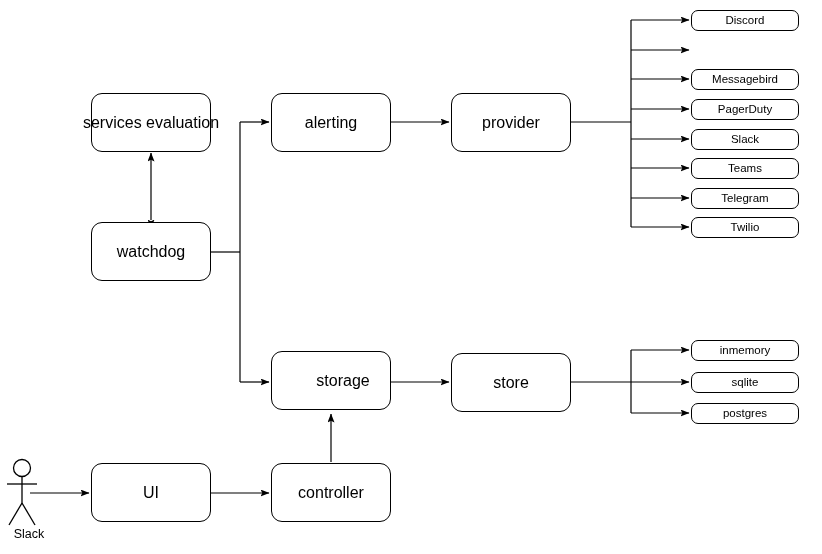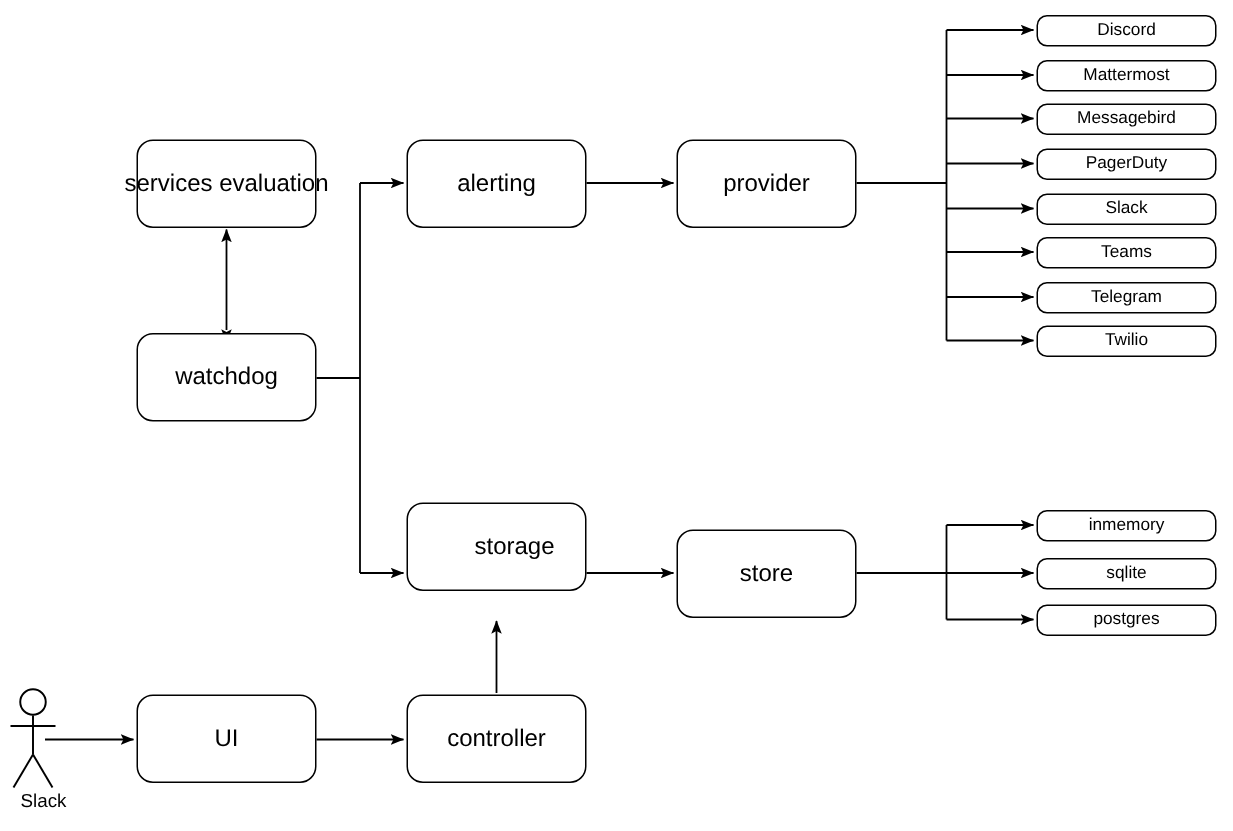--- a/index.html
+++ b/index.html
@@ -40,21 +40,21 @@
     color: #000000;
     text-align: center;
     white-space: nowrap;
   }
   .node.big {
     width: 120px;
     height: 59px;
     border-radius: 11px;
   }
   .node.leaf {
-    width: 120px;
+    width: 108px;
     height: 21px;
     border-radius: 7px;
     font-size: 11.5px;
   }
   .actor-label {
     position: absolute;
     left: 0;
     top: 527px;
     width: 58px;
     text-align: center;
@@ -126,30 +126,29 @@
   <div class="actor-label">Slack</div>
 
   <div class="node big" style="left:91px; top:93px;">services evaluation</div>
 
   <div class="node big" style="left:91px; top:222px;">watchdog</div>
 
   <div class="node big" style="left:271px; top:93px;">alerting</div>
 
   <div class="node big" style="left:451px; top:93px;">provider</div>
 
-  <div class="node big" style="left:271px; top:335px;padding-left:24px;">storage</div>
+  <div class="node big" style="left:271px; top:351px;padding-left:24px;">storage</div>
 
   <div class="node big" style="left:451px; top:353px;">store</div>
 
   <div class="node big" style="left:91px; top:463px;">UI</div>
 
   <div class="node big" style="left:271px; top:463px;">controller</div>
 
   <div class="node leaf" style="left:691px; top:10px;">Discord</div>
-  <div class="node leaf" style="left:691px; top:40px;">Mattermost</div>
   <div class="node leaf" style="left:691px; top:69px;">Messagebird</div>
   <div class="node leaf" style="left:691px; top:99px;">PagerDuty</div>
   <div class="node leaf" style="left:691px; top:129px;">Slack</div>
   <div class="node leaf" style="left:691px; top:158px;">Teams</div>
   <div class="node leaf" style="left:691px; top:188px;">Telegram</div>
   <div class="node leaf" style="left:691px; top:217px;">Twilio</div>
 
   <div class="node leaf" style="left:691px; top:340px;">inmemory</div>
   <div class="node leaf" style="left:691px; top:372px;">sqlite</div>
   <div class="node leaf" style="left:691px; top:403px;">postgres</div>

